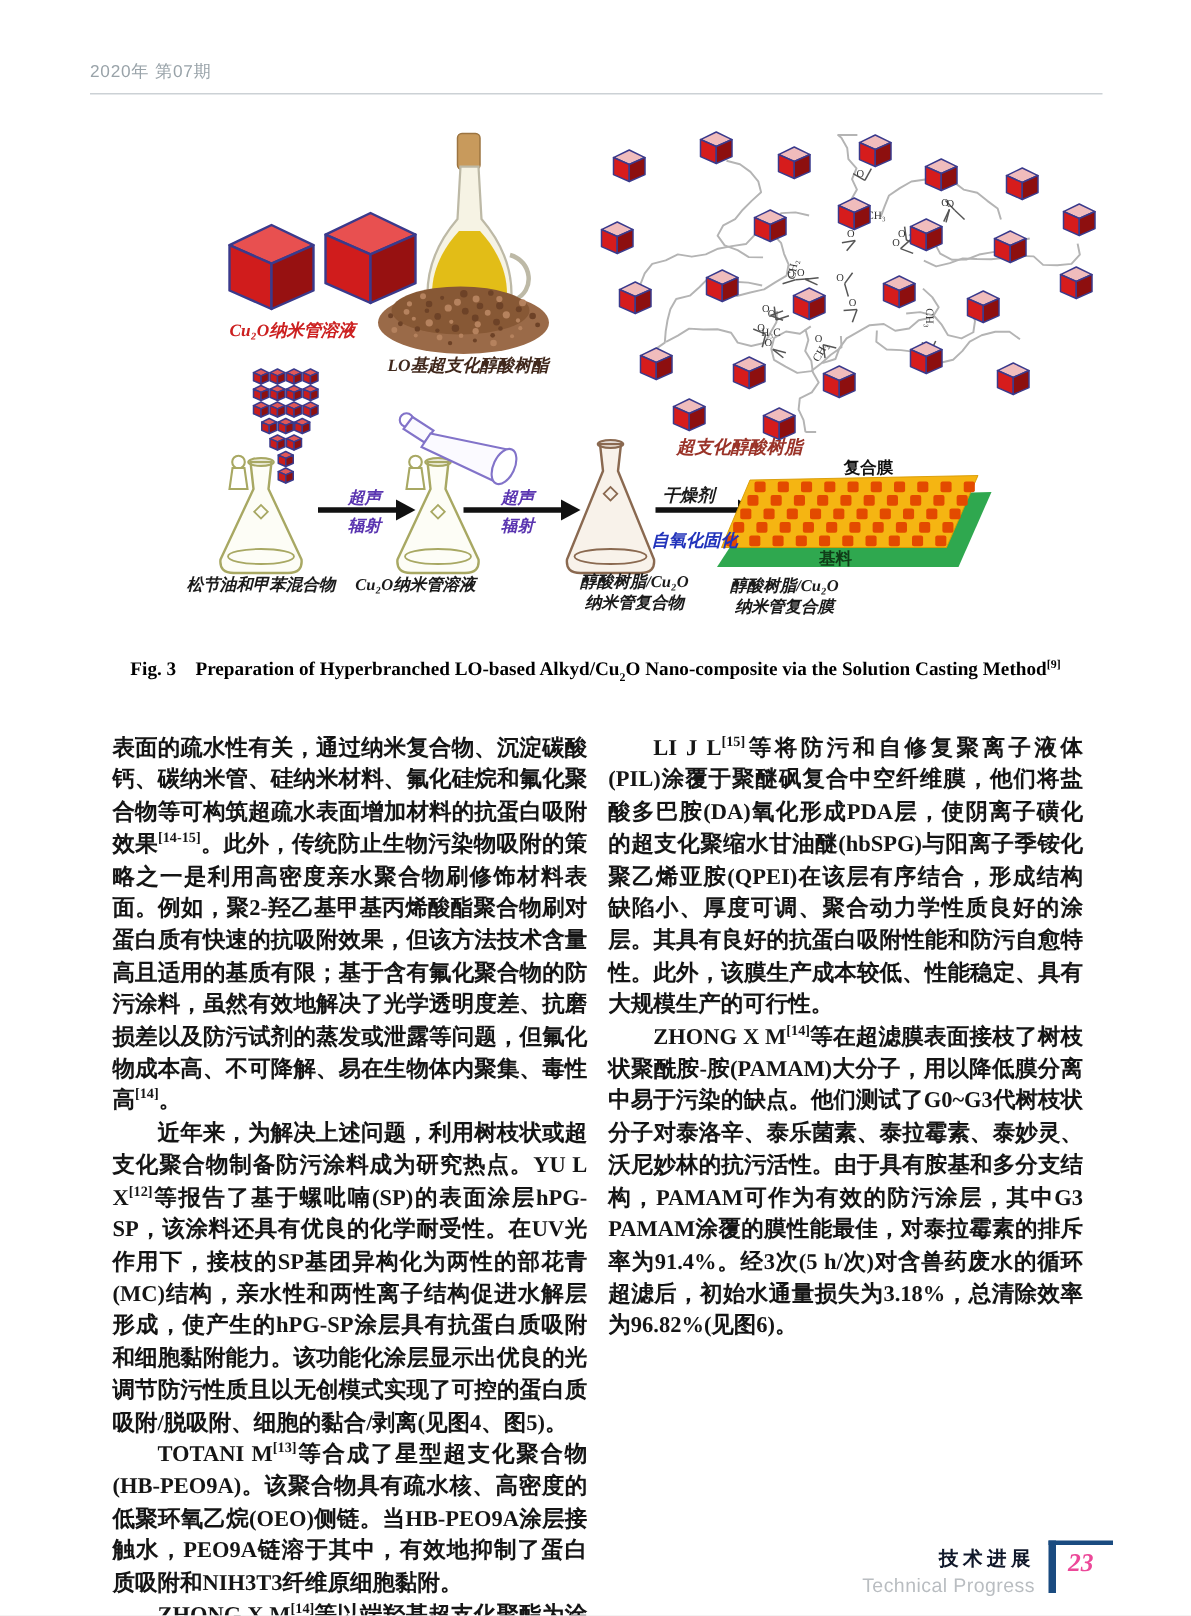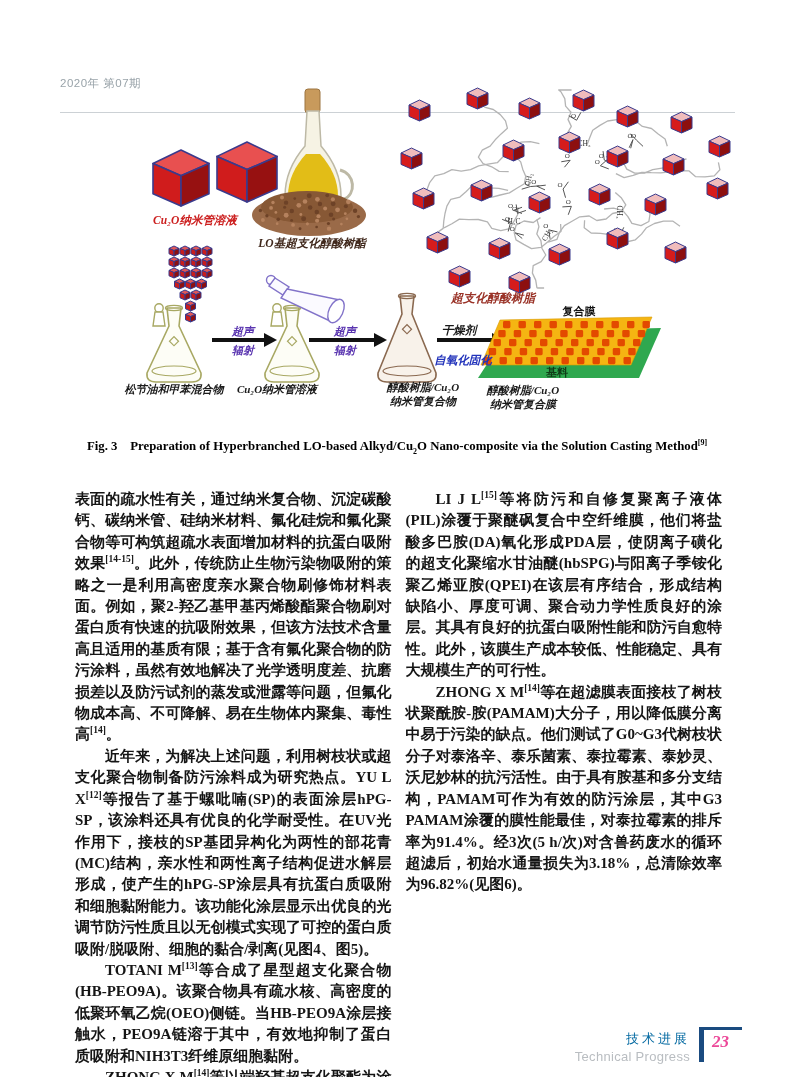--- a/index.html
+++ b/index.html
@@ -5,43 +5,43 @@
   html,body { margin:0; padding:0; background:#e9e9e9; }
   .page {
     position:relative; width:794px; height:1077px; background:#ffffff;
     font-family:"Liberation Serif","DejaVu Serif",serif; overflow:hidden;
     margin:0 auto;
   }
   
   .hdr {
     position:absolute; left:60px; top:40px; width:675px;
     display:flex; justify-content:space-between; align-items:flex-start;
-    padding-bottom:21px; border-bottom:1px solid #ccd1d5;
+    padding-bottom:7px; border-bottom:1px solid #ccd1d5;
     font-family:"Liberation Sans","DejaVu Sans",sans-serif;
-    font-size:11.5px; color:#99a3a9; letter-spacing:0.5px;margin-top:36px;
+    font-size:11.5px; color:#99a3a9; letter-spacing:0.5px;
   }
   
   .fig-svg { position:absolute; left:57px; top:84px; width:680px; height:348px; }
   .fl { font-family:"Liberation Serif","DejaVu Serif",serif; font-weight:bold; font-style:italic; }
   .fl-plain { font-family:"Liberation Serif","DejaVu Serif",serif; font-weight:bold; }
   
   .caption { position:absolute; left:40px; width:714px; top:434px; text-align:center; color:#000; }
   .cap-zh { font-size:14.5px; font-weight:bold; }
   .cap-en { font-size:12.8px; font-weight:bold; margin-top:4px; }
   .caption sub, .caption sup { font-size:0.62em; }
   
   .columns { position:absolute; left:75px; top:489px; width:647px; display:flex; gap:14px; }
   .col { flex:1; font-size:15px; line-height:21.4px; text-align:justify; color:#151515; }
   .col p { margin:0;font-weight:bold; }
   .col p.indent { text-indent:2em; }
   .col sup { font-size:9.5px; line-height:0; }
   
   .ftr { position:absolute; top:1027px; right:52px; display:flex; align-items:flex-start; }
   .footer-sec { text-align:right; margin-right:9px; margin-top:3px; }
-  .footer-zh { font-family:"Liberation Sans","DejaVu Sans",sans-serif; font-weight:normal; font-size:13px; color:#0369a1; letter-spacing:3px; }
+  .footer-zh { font-family:"Liberation Sans","DejaVu Sans",sans-serif; font-weight:bold; font-size:13px; color:#0f172a; letter-spacing:3px; }
   .footer-en { font-family:"Liberation Sans","DejaVu Sans",sans-serif; font-size:13px; color:#b9bdc1; margin-top:1px; letter-spacing:0.3px; }
   .pageno-box { border-left:5px solid #1a4b80; border-top:3px solid #1a4b80; padding:2px 13px 10px 8px; }
   .pageno { font-style:italic; font-weight:bold; font-size:17px; color:#ec4899; }
 </style>
 </head>
 <body>
 
 <div class="page">
 
   <div class="hdr">

